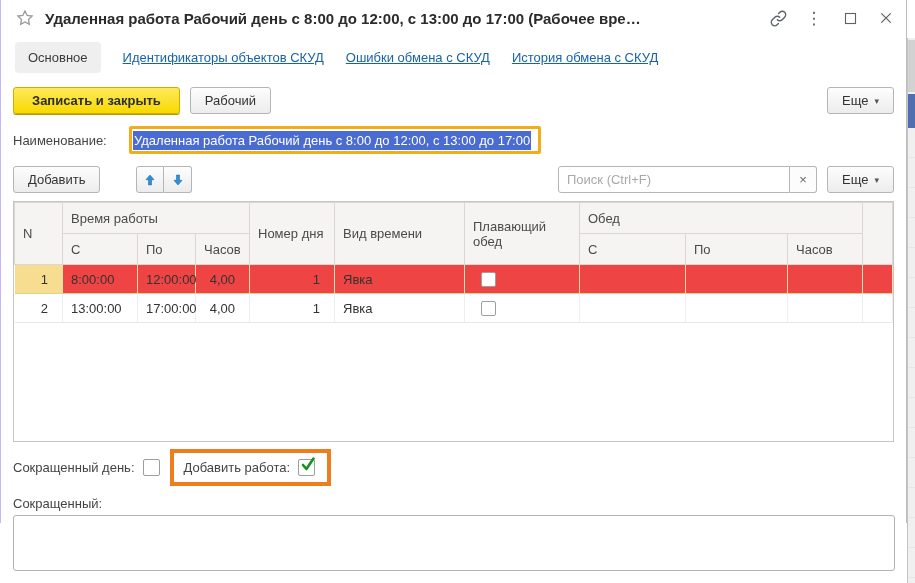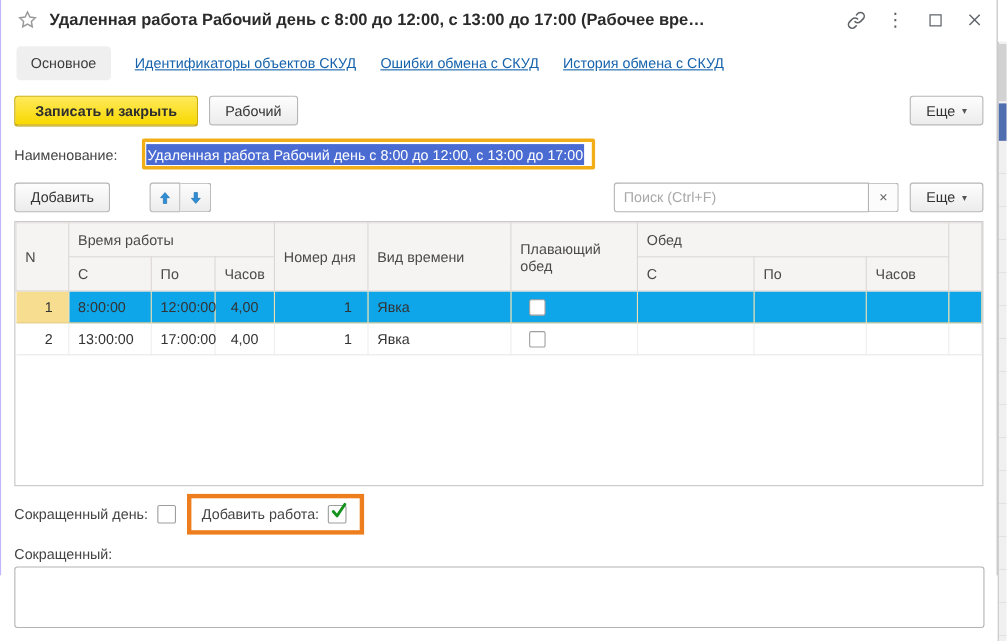--- a/index.html
+++ b/index.html
@@ -59,21 +59,21 @@
     border-radius:0 3px 3px 0; background:#fcfcfc; font-size:13px; color:#666;
     display:flex; align-items:center; justify-content:center; cursor:pointer; }
 
   
   .table-wrap { margin:0 12px; height:241px; border:1px solid #c6c6c6; overflow:hidden; }
   table { border-collapse:collapse; width:100%; table-layout:fixed; }
   th { background:#f6f4f3; font-weight:normal; font-size:13px; color:#4a4a4a;
     text-align:left; padding:6px 8px; border:1px solid #dbd6d4; height:31px; }
   td { font-size:13px; color:#333; padding:5px 8px; height:29px;
     border-right:1px solid #eeeeee; border-bottom:1px solid #e9e9e9; background:#fff; }
-  tr.selected td { background:#0ea5e9; border-bottom:1px solid #e5cf8f;
+  tr.selected td { background:#ef4444; border-bottom:1px solid #e5cf8f;
     border-right:1px solid #f0e0ae; }
   tr.selected td.ncell { background:#f6dd90; }
   .num { text-align:right; padding-right:14px; }
   .cbx { width:15px; height:15px; border:1px solid #9e9e9e; border-radius:2px;
     background:#fff; margin-left:8px; }
 
   
   .foot1 { display:flex; align-items:center; padding:7px 12px 0 12px; }
   .cb16 { width:17px; height:17px; border:1px solid #9e9e9e; border-radius:2px;
     background:#fff; margin-left:8px; flex:0 0 auto; position:relative; }

